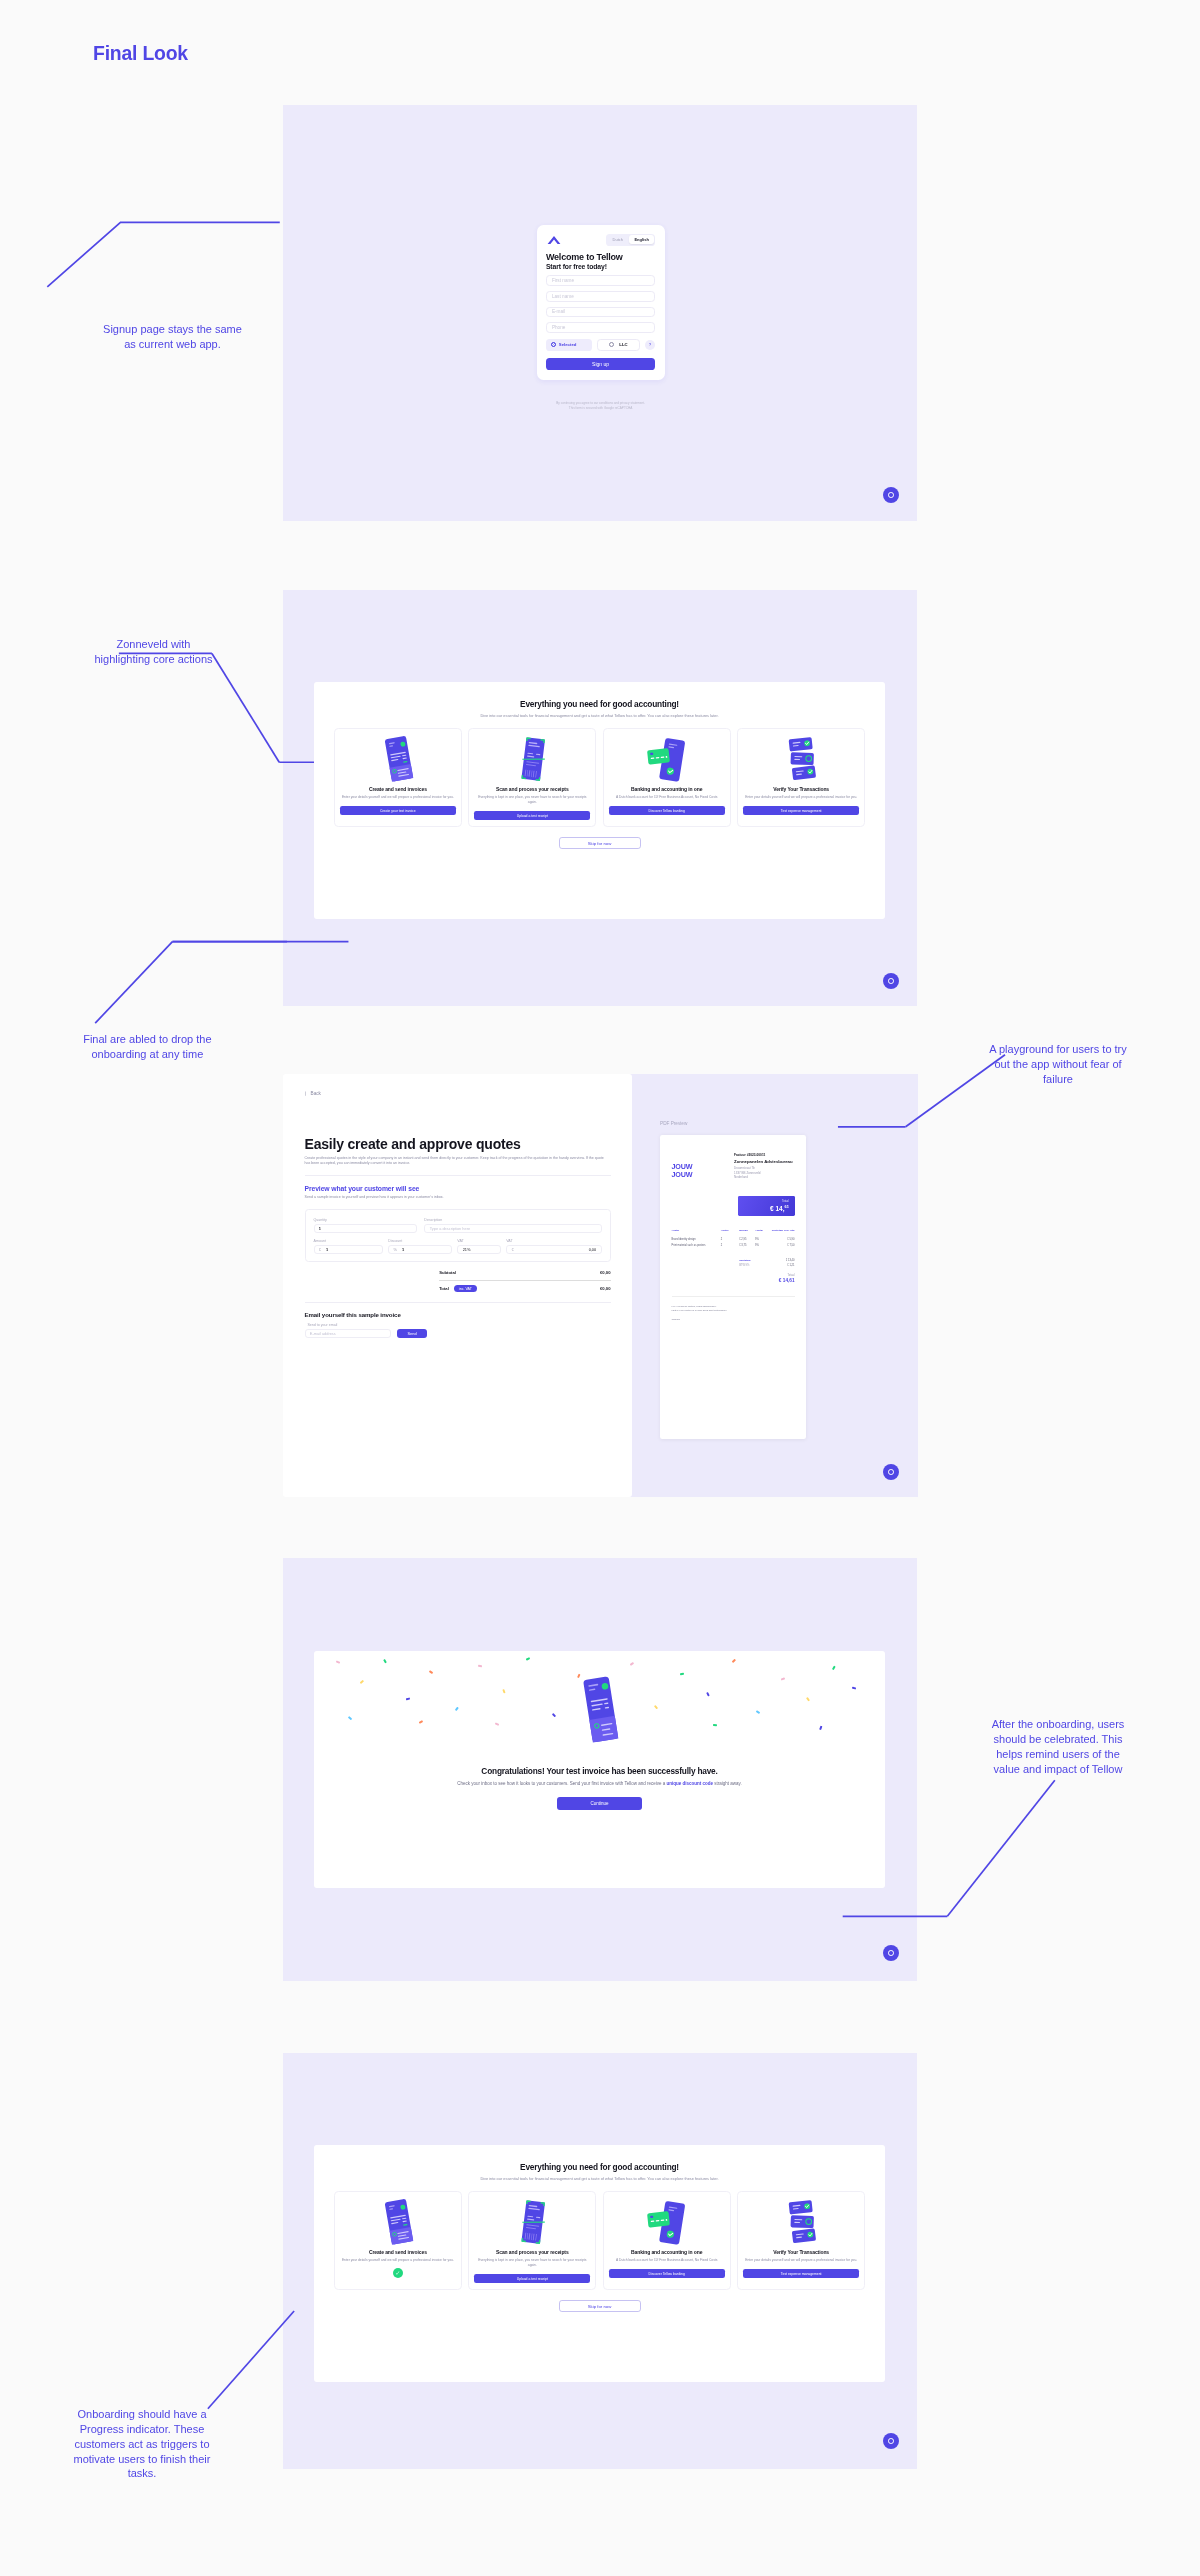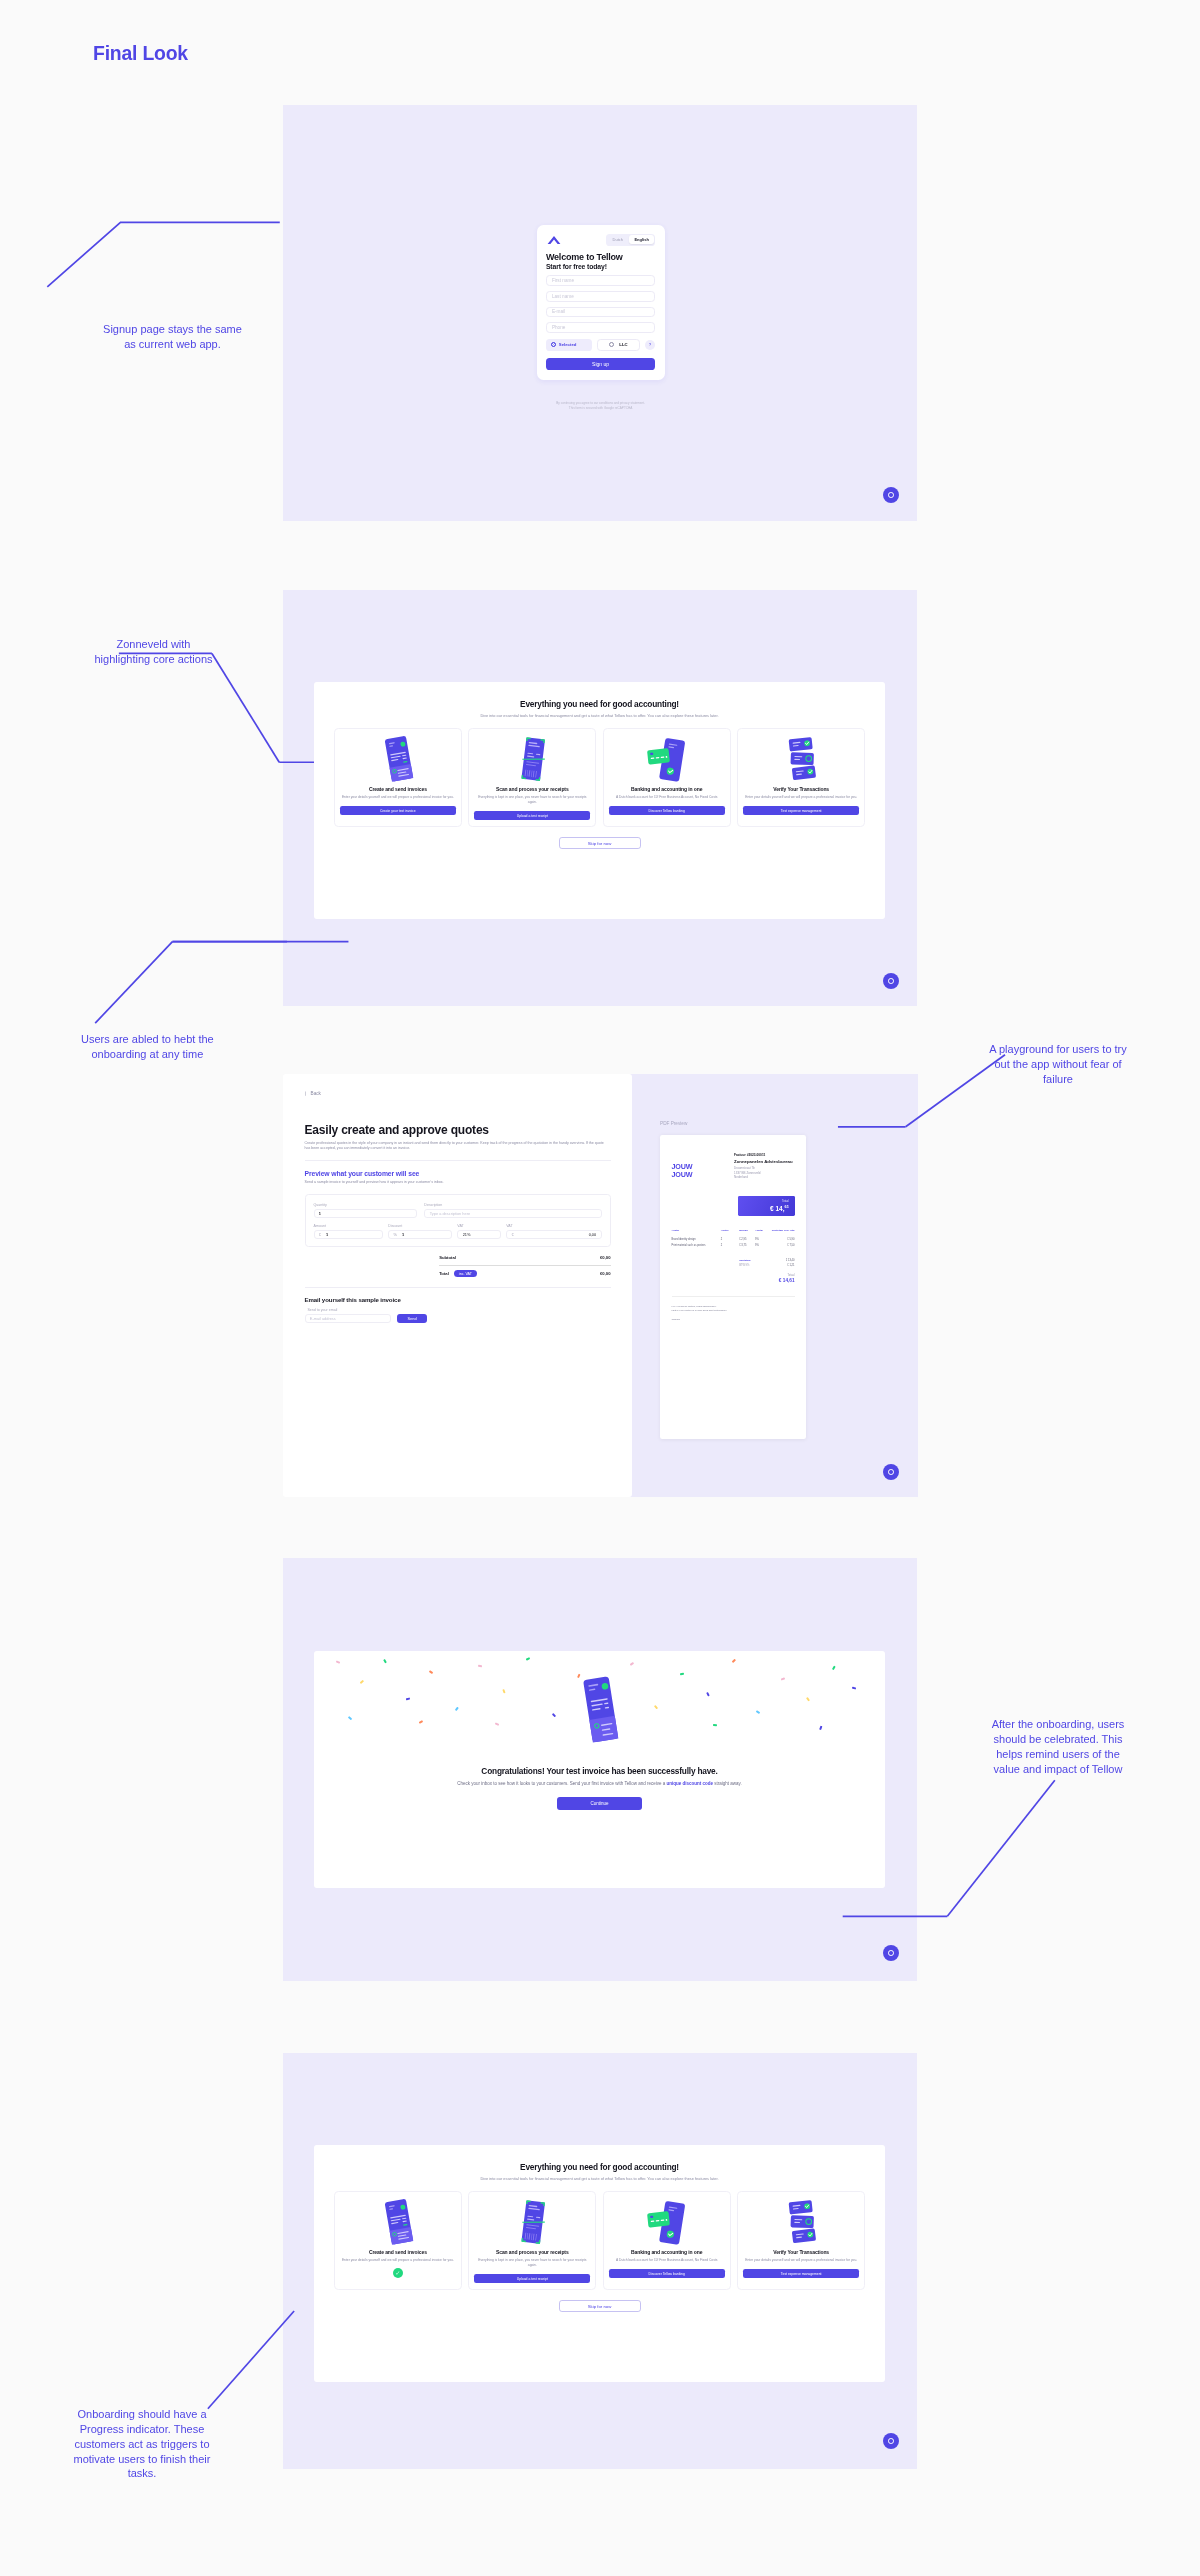--- a/index.html
+++ b/index.html
@@ -106,21 +106,21 @@
     display:flex;align-items:center;justify-content:center;
   }
   .check-ring {
     width:10px;height:10px;border-radius:50%;background:#21d97f;
     display:flex;align-items:center;justify-content:center;color:#fff;font-size:5.7px;
     margin-top:5px;
   }
 
   
   .q-back { font-size:4.7px; color:#8b8ba3; }
-  .q-h1 { font-size:12px; font-weight:bold; color:#15151f; letter-spacing:-0.2px;}
+  .q-h1 { font-size:14px; font-weight:bold; color:#15151f; letter-spacing:-0.2px;margin-top:13px;}
   .q-p { font-size:3.6px; color:#8b8ba3; line-height:1.55; margin-top:3.6px;}
   .q-rule { height:0.7px; background:#eeedf5; margin:8.6px 0; }
   .q-h2 { font-size:6.8px; font-weight:bold; color:#5046e5; letter-spacing:-0.1px;}
   .q-box { border:0.7px solid #eeedf5; border-radius:3.6px; padding:7.2px 8px; margin-top:8.6px;}
   .q-lbl { font-size:3.6px; color:#a9a8bb; }
   .q-in { border:0.7px solid #eeedf5; border-radius:2.9px; height:9.3px; display:flex;align-items:center;padding:0 4.3px; font-size:3.9px; color:#15151f; margin-top:2.2px;}
   .q-in.ph { color:#c4c3d4; }
   .q-tot { display:flex; align-items:center; font-size:4.2px; color:#15151f; font-weight:bold; }
   .vat-pill { background:#5046e5;color:#fff;border-radius:6.5px;padding:1.4px 5px;font-size:3.6px;font-weight:normal;margin-left:5px;}
   .q-h3 { font-size:6.1px; font-weight:bold; color:#15151f; letter-spacing:-0.1px;}
@@ -216,21 +216,21 @@
   <div style="white-space:pre-line;">Zonneveld with
 highlighting core actions</div>
 </div>
 
 <svg class="lead" style="left:172px; top:933px;" width="144" height="93" viewBox="0 0 200 130">
   <path d="M158,12 L404,12" stroke="#5046e5" stroke-width="2.4" fill="none" transform="translate(-158,0)"></path>
   <path d="M0,12 L160,12" stroke="#5046e5" stroke-width="2.4" fill="none"></path>
   <path d="M0,12 L-108,126" stroke="#5046e5" stroke-width="2.4" fill="none"></path>
 </svg>
 <div class="annot" style="left:14.4px; top:1032px; width:266px;">
-  <div style="white-space:pre-line;">Users are abled to hebt the
+  <div style="white-space:pre-line;">Final are abled to drop the
 onboarding at any time</div>
 </div>
 
 <div class="mock" style="left:314px; top:682px; width:571px; height:237px; padding:17px 17px 13px 17px;">
   <div class="ob-title">Everything you need for good accounting!</div>
   <div class="ob-sub">Dive into our essential tools for financial management and get a taste of what Tellow has to offer. You can also explore these features later.</div>
   <div class="ob-cards">
 
     <div class="ob-card">
       <div class="ob-art">

